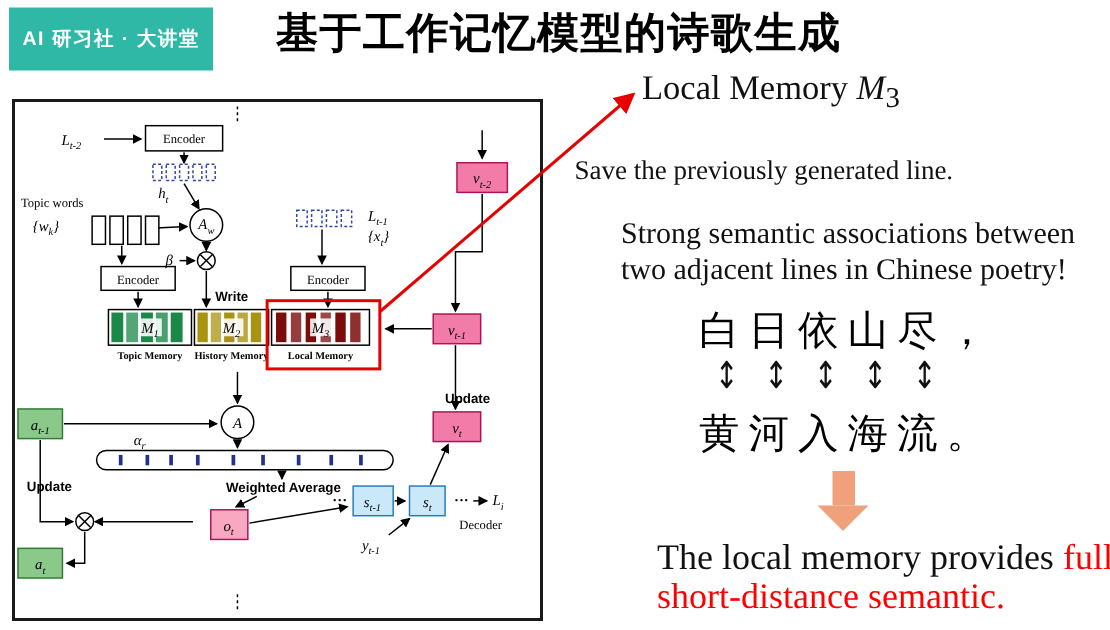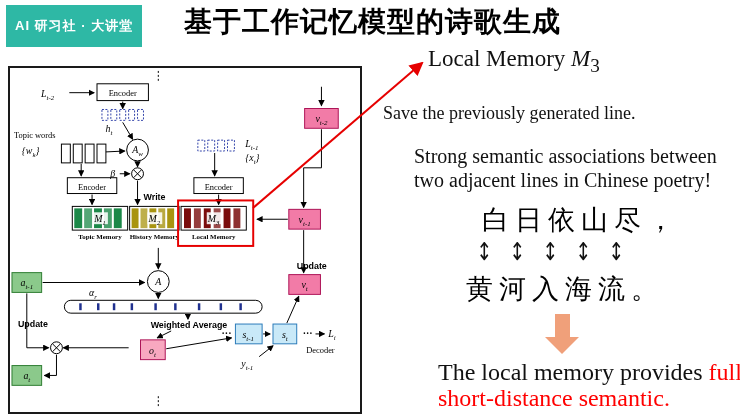--- a/index.html
+++ b/index.html
@@ -27,21 +27,21 @@
   svg text.memlbl { font-weight:bold; font-size:7px; }
   svg text.dots { font-size:10px; font-weight:bold; }
 
   .overlay { position:absolute; left:0; top:0; pointer-events:none; }
 
   .callout { position:absolute; left:428px; top:46px; font-size:23px; }
   .callout i { font-style:italic; }
   .save-line { position:absolute; left:383px; top:103px; font-size:18px; }
   .assoc { position:absolute; left:394px; top:144px; font-size:20px; line-height:24px;margin-left:20px; }
   .poem-line { position:absolute; font-size:27px; letter-spacing:6px; color:#000; }
-  .poem-1 { left:466px; top:202px;margin-left:16px; }
+  .poem-1 { left:466px; top:202px; }
   .poem-2 { left:466px; top:271px; }
   .arrows-row { position:absolute; left:468px; top:240px; display:flex; }
   .arrows-row span { width:33px; text-align:center; font-size:19px;
                      font-family:"DejaVu Sans",sans-serif; transform:scaleY(1.3); }
   .big-arrow { position:absolute; left:545px; top:314px; width:34px; }
   .big-arrow .bar  { width:15px; height:23px; background:#f0a07a; margin:0 auto; }
   .big-arrow .head { width:0; height:0; border-left:17px solid transparent;
                      border-right:17px solid transparent; border-top:17px solid #f0a07a; }
   .conclusion { position:absolute; left:438px; top:359px; width:312px;
                 font-size:24px; line-height:26px; }

